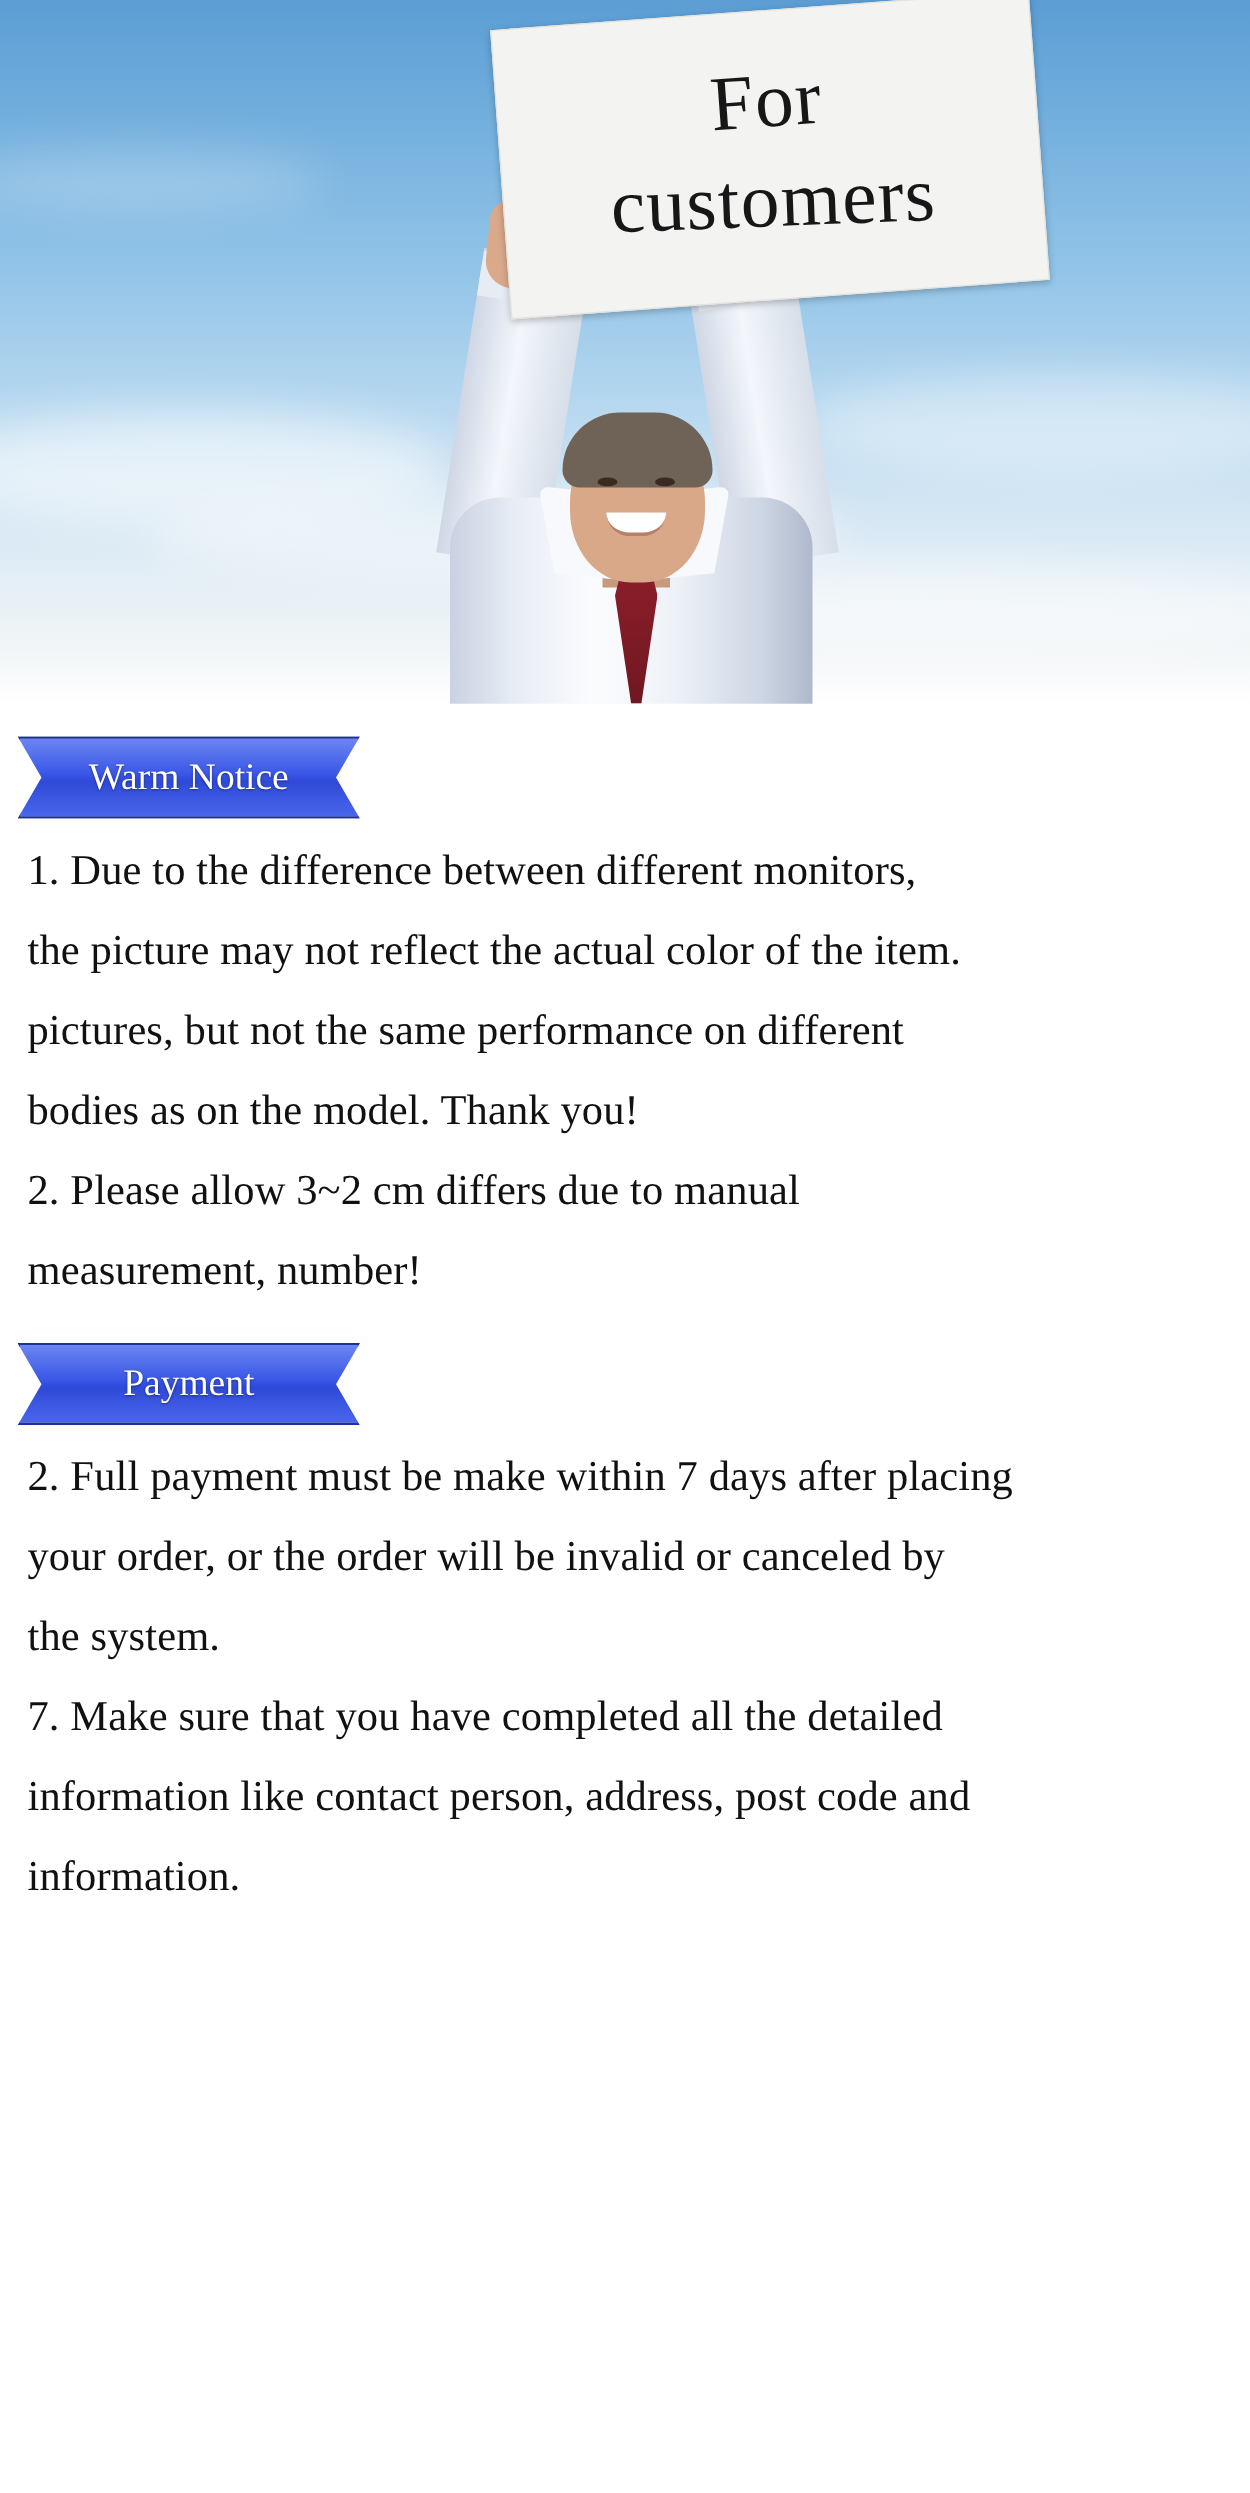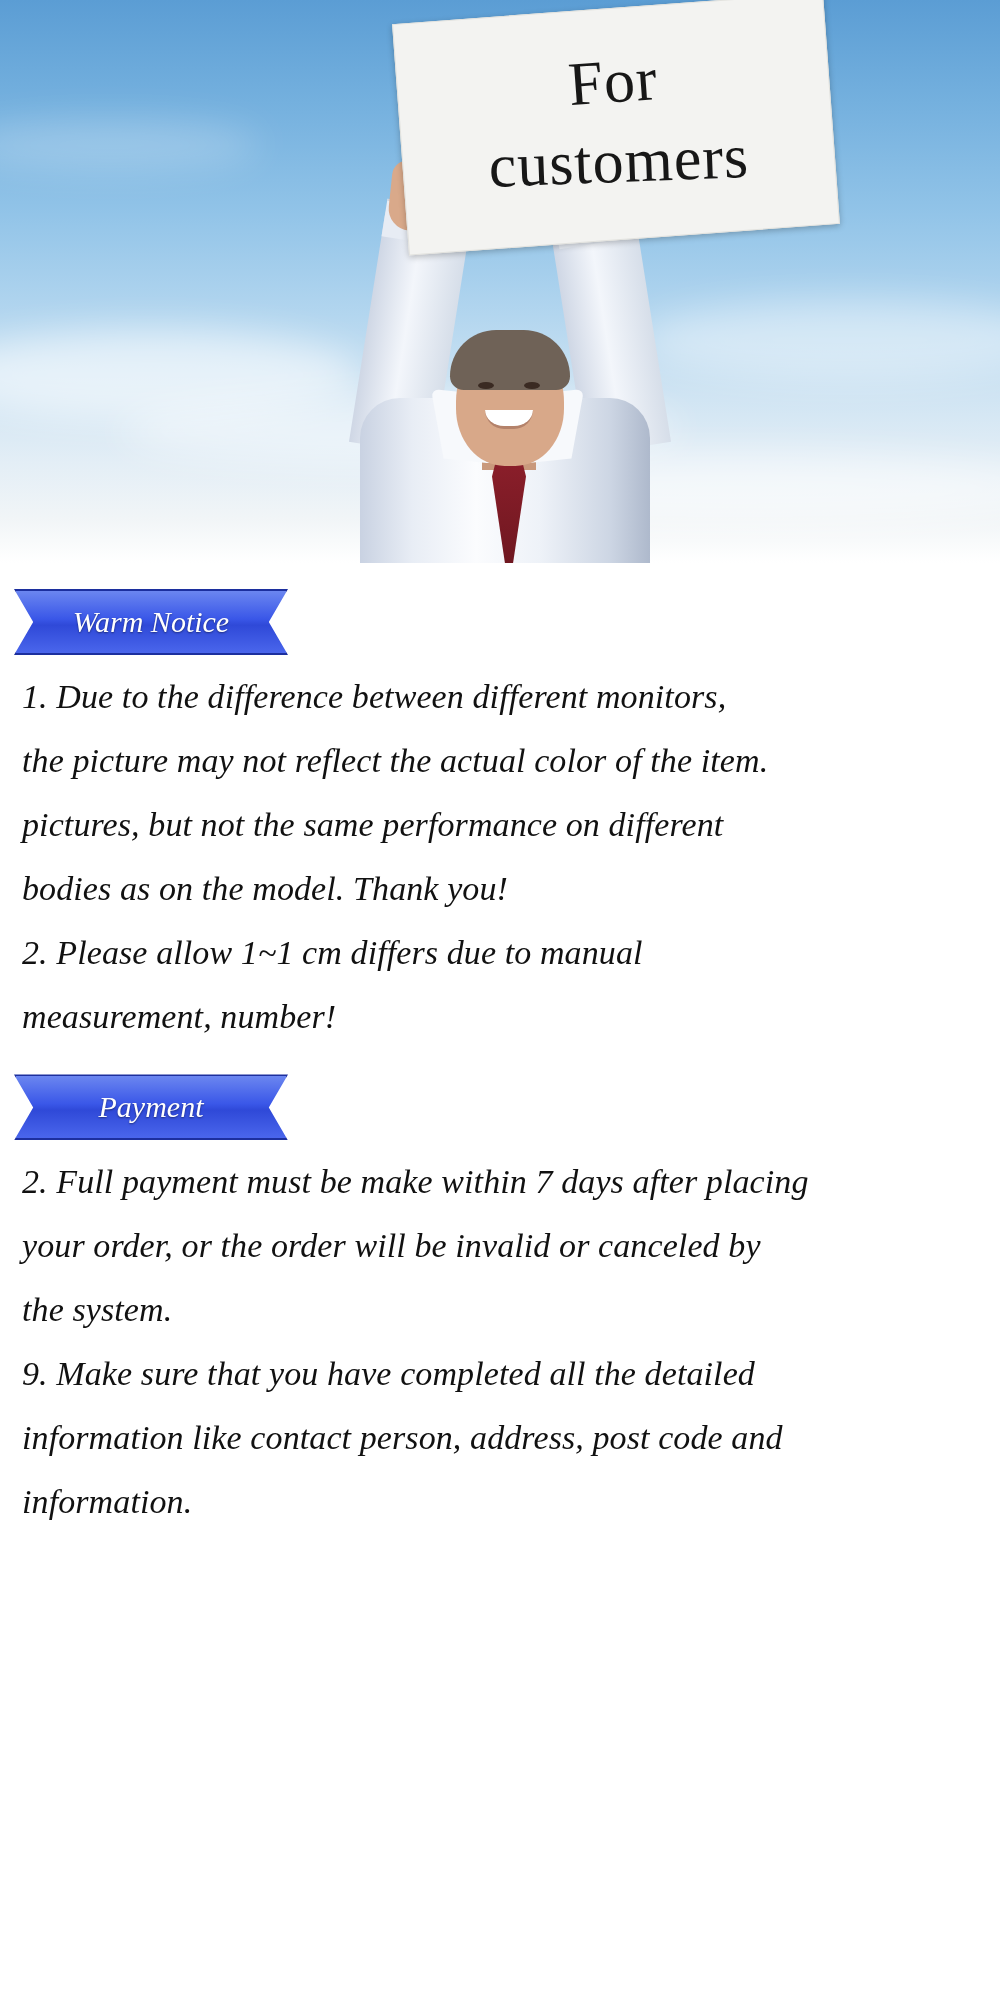--- a/index.html
+++ b/index.html
@@ -195,21 +195,20 @@
     height: 70px;
     background: #d9a98a;
     border-radius: 16px 16px 22px 22px;
   }
   .hand.l { left: 390px; transform: rotate(6deg); }
   .hand.r { left: 560px; transform: rotate(-6deg); }
 
   
   .content {
     padding: 0 0 20px 0;
-    font-style: italic;
   }
 
   .banner {
     position: relative;
     margin: 26px 0 10px 14px;
     width: 270px;
     height: 62px;
     color: #ffffff;
     font-size: 30px;
     line-height: 62px;
@@ -270,29 +269,29 @@
   </div>
 
   <div class="content">
 
     <div class="banner">Warm Notice</div>
     <div class="para">
       <p>1. Due to the difference between different monitors,</p>
       <p>the picture may not reflect the actual color of the item.</p>
       <p>pictures, but not the same performance on different</p>
       <p>bodies as on the model. Thank you!</p>
-      <p>2. Please allow 1~1 cm differs due to manual</p>
+      <p>2. Please allow 3~2 cm differs due to manual</p>
       <p>measurement, number!</p>
     </div>
 
     <div class="banner">Payment</div>
     <div class="para">
       <p>2. Full payment must be make within 7 days after placing</p>
       <p>your order, or the order will be invalid or canceled by</p>
       <p>the system.</p>
-      <p>9. Make sure that you have completed all the detailed</p>
+      <p>7. Make sure that you have completed all the detailed</p>
       <p>information like contact person, address, post code and</p>
       <p>information.</p>
     </div>
 
 
   </div>
 </div>
 
 </body></html>

